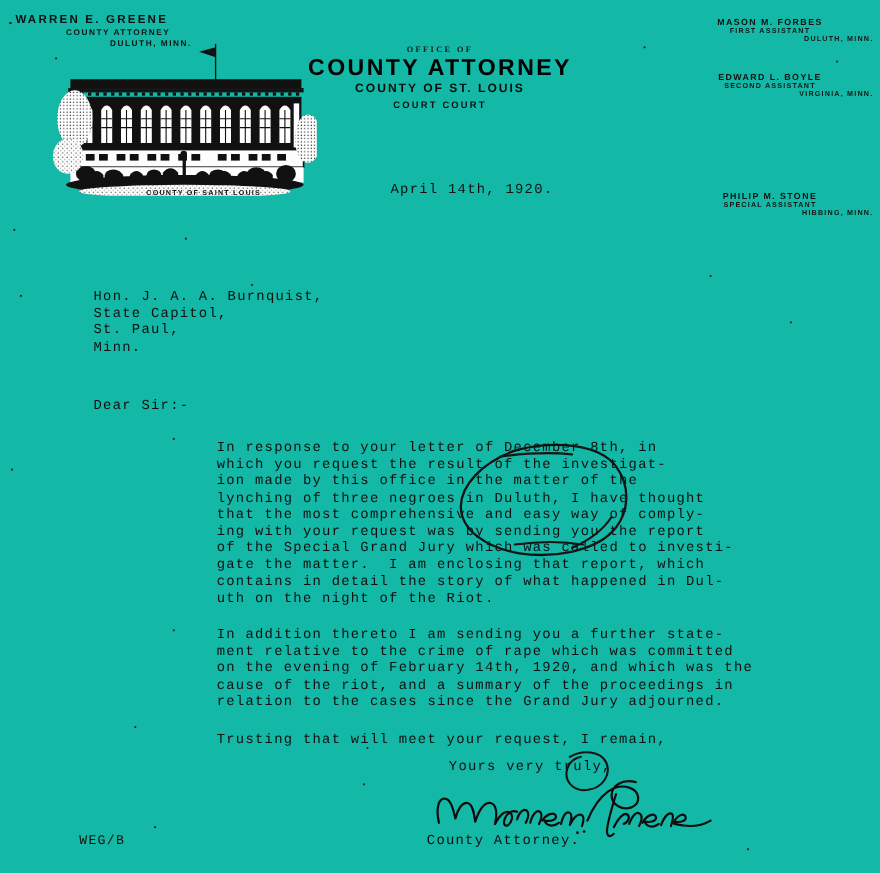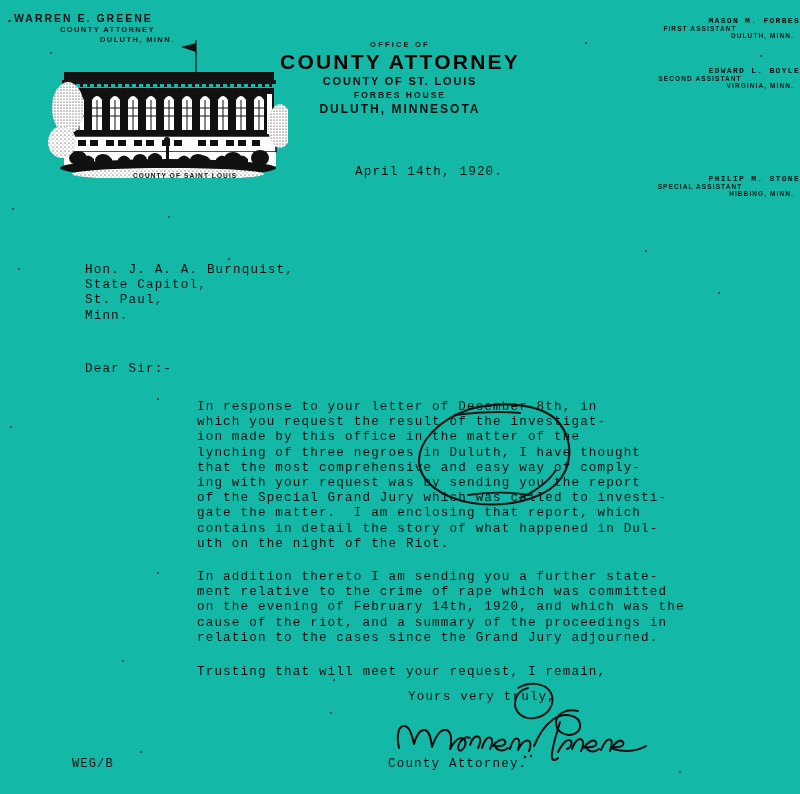--- a/index.html
+++ b/index.html
@@ -67,21 +67,21 @@
     letter-spacing: 1.1px;
     color: #161616;
     white-space: nowrap;
   }
 
   
   .mh-office {
     position: absolute;
     left: 0; right: 0; top: 40px;
     text-align: center;
-    font-family: Liberation Sans, sans-serif;
+    font-family: Liberation Serif, serif;
     font-weight: bold;
     font-size: 7.5px;
     letter-spacing: 2.2px;
     color: #1a1a1a;
   }
   .mh-title {
     position: absolute;
     left: 0; right: 0; top: 50px;
     text-align: center;
     font-family: "Liberation Sans", sans-serif;
@@ -121,26 +121,26 @@
     color: #0d0d0d;
   }
 
   
   .staff {
     position: absolute;
     left: 600px;
     width: 200px;
   }
   .staff-name {
-    font-family: Liberation Mono, monospace;
+    font-family: Liberation Sans, sans-serif;
     font-weight: bold;
     font-size: 8px;
     letter-spacing: 1.3px;
     color: #111;
-    text-align: right;
+    text-align: center;
     white-space: nowrap;
   }
   .staff-role {
     font-family: "Liberation Sans", sans-serif;
     font-weight: bold;
     font-size: 6.5px;
     letter-spacing: 1.1px;
     color: #161616;
     text-align: center;
     white-space: nowrap;
@@ -349,22 +349,21 @@
     <ellipse cx="14" cy="104" rx="14" ry="16" fill="url(#stipple2)"></ellipse>
     <ellipse cx="232" cy="88" rx="12" ry="22" fill="url(#stipple)"></ellipse>
     <ellipse cx="120" cy="136" rx="96" ry="6" fill="url(#stipple2)"></ellipse>
   </svg>
 
   <div class="caption">COUNTY OF SAINT LOUIS</div>
 
   <div class="mh-office">OFFICE OF</div>
   <div class="mh-title">COUNTY ATTORNEY</div>
   <div class="mh-l2">COUNTY OF ST. LOUIS</div>
-  <div class="mh-l3">FORBES HOUSE</div>
-  <div class="mh-l4">DULUTH, MINNESOTA</div>
+  <div class="mh-l3">COURT COURT</div>
 
   <div class="staff" style="top:16px;">
     <div class="staff-name">MASON M. FORBES</div>
     <div class="staff-role">FIRST ASSISTANT</div>
     <div class="staff-city">DULUTH, MINN.</div>
   </div>
   <div class="staff" style="top:66px;">
     <div class="staff-name">EDWARD L. BOYLE</div>
     <div class="staff-role">SECOND ASSISTANT</div>
     <div class="staff-city">VIRGINIA, MINN.</div>

